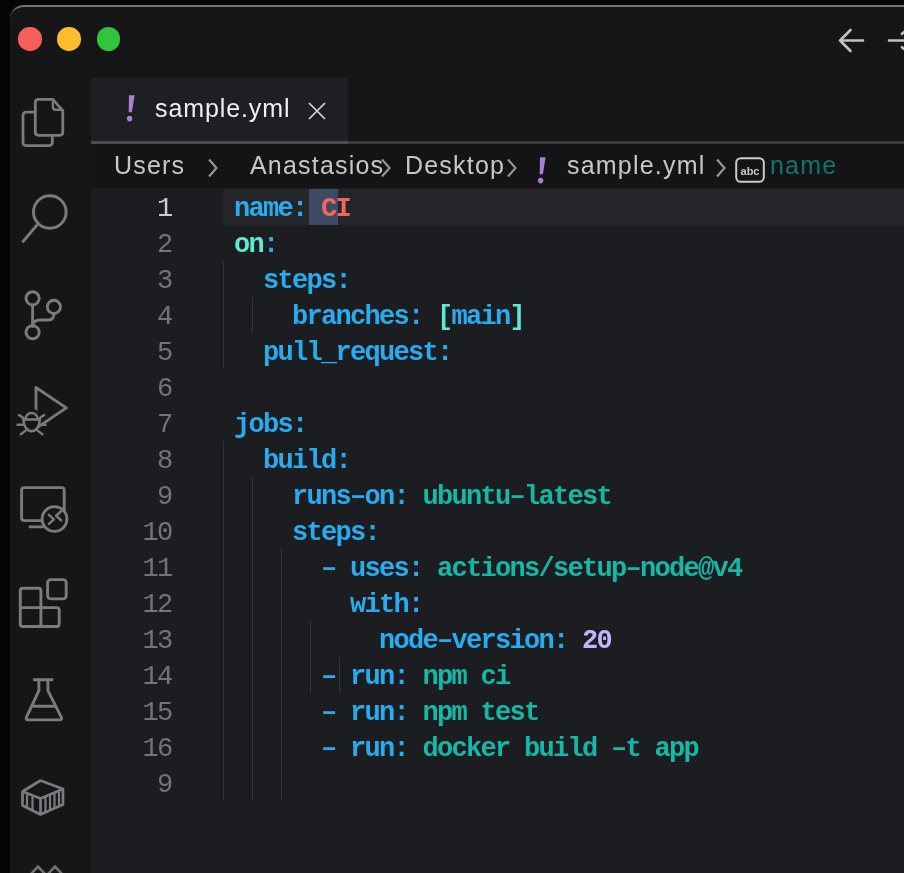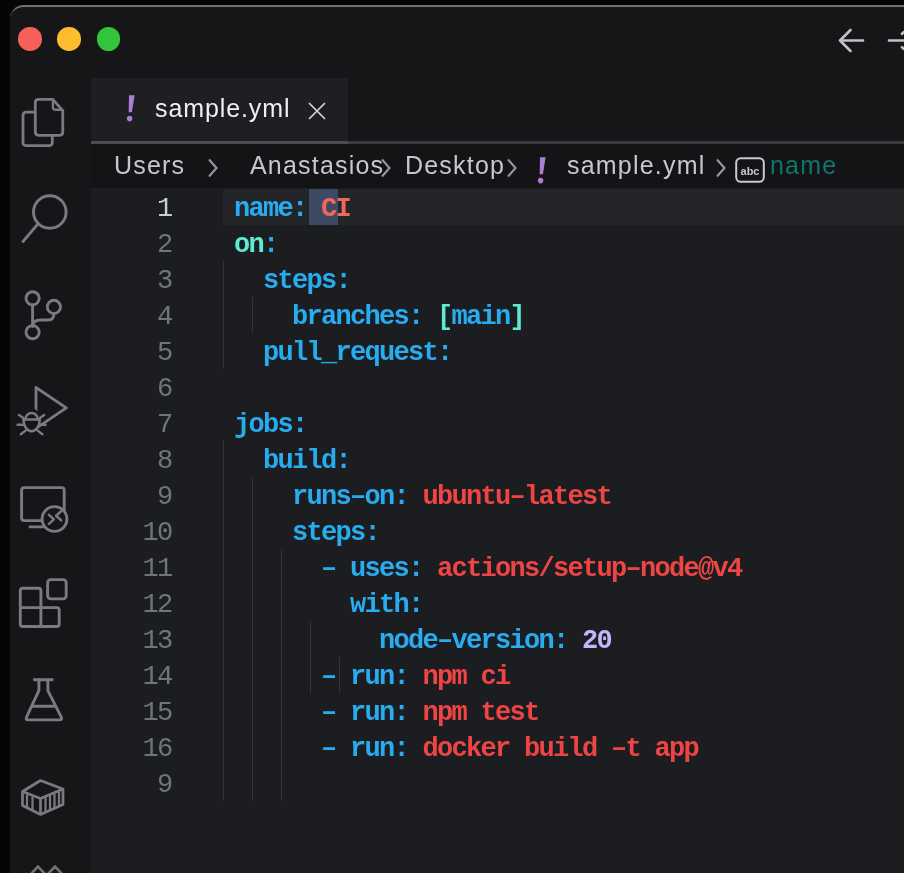--- a/index.html
+++ b/index.html
@@ -17,21 +17,21 @@
   .curline { left:223.3px; top:189px; width:681px; height:36px; background:#242529; }
   .sel { left:309.3px; top:189px; width:28.9px; height:36px; background:#3e4a64; }
   .g { width:1.6px; background:#33353a; }
   .mono { font-family:"Liberation Mono", monospace; font-size:27px; letter-spacing:-1.7px; line-height:36px; font-weight:bold; }
   .mono div { white-space:pre; height:36px; }
   .gut { left:91px; top:191px; width:80.5px; text-align:right; color:#70757b; font-weight:normal; }
   
   .code { left:234px; top:191px; color:#28acf0; }
   
   .k { color:#28acf0; }
-  .v { color:#ef4444; }
+  .v { color:#14b8a6; }
   .y { color:#5eead4; }
   .o { color:#c4b5fd; }
   .ci { top:151px; font-size:25px; letter-spacing:1.2px; color:#c6c8cb; white-space:nowrap; }
   .cv { top:157px; }
   .tabtxt { color:#eef0f2; font-size:25px; letter-spacing:0.9px; }
 </style>
 </head>
 <body>
   <div class="abs win"></div>
   <div class="abs crumbbar"></div>

